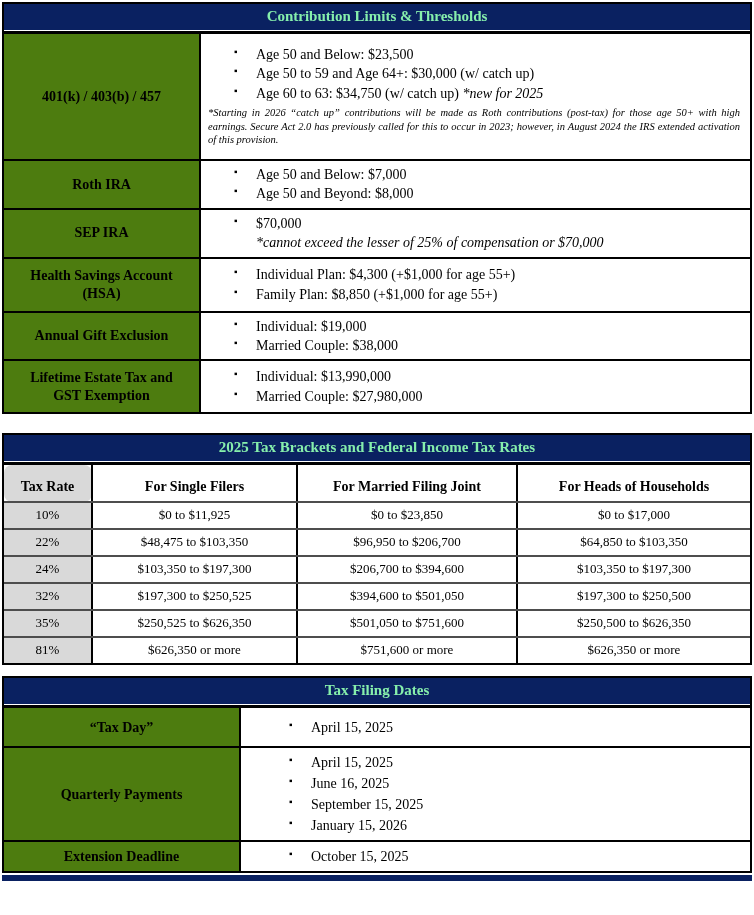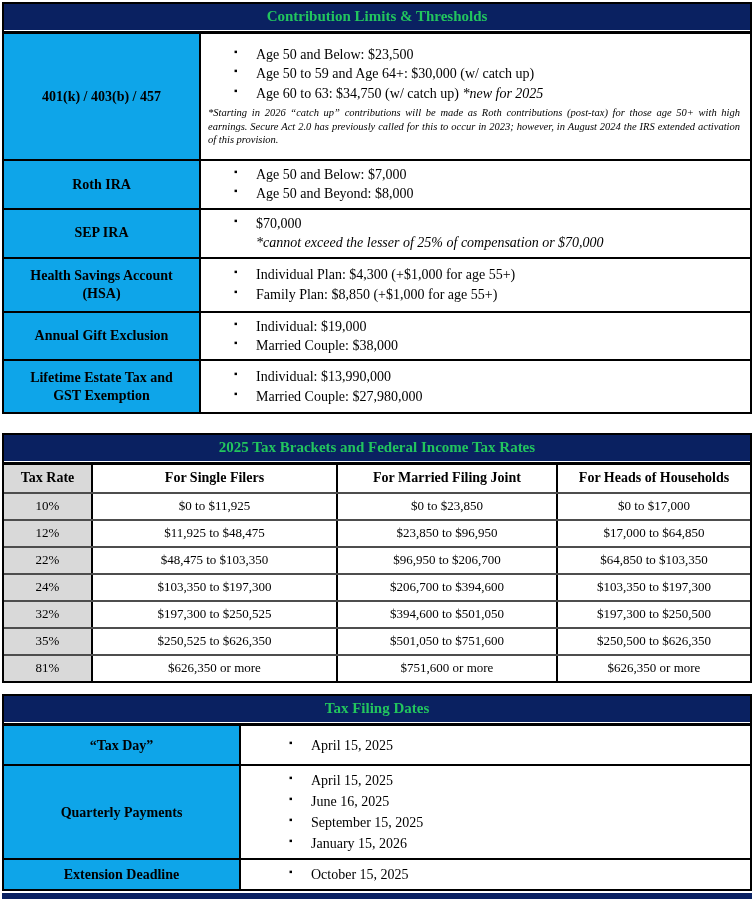--- a/index.html
+++ b/index.html
@@ -7,32 +7,32 @@
   body {
     width: 754px; height: 915px; overflow: hidden;
     font-family: "Liberation Serif", "DejaVu Serif", serif;
     color: #000;
   }
   .doc { width: 754px; height: 915px; padding: 2px 2px 0 2px; overflow: hidden; }
 
   
   .tbl { border: 2px solid #000; background: #fff; }
   .tbl-title {
-    background: #0a2161; color: #22c55e;
+    background: #0a2161; color: #86efac;
     text-align: center; font-weight: bold; font-size: 15px;
     padding: 4px 0 5px 0;
     border-bottom: 1px solid #fff;
   }
   .tbl-body { border-top: 3px solid #000; }
 
   
   .row { display: flex; border-bottom: 2px solid #000; }
   .row:last-child { border-bottom: none; }
   .cell-label {
-    background: #0ea5e9; border-right: 2px solid #000;
+    background: #4d7c0f; border-right: 2px solid #000;
     display: flex; align-items: center; justify-content: center;
     text-align: center; font-weight: bold; font-size: 14px;
     padding: 2px 15px; line-height: 1.25;
   }
   .t1 .cell-label { width: 197px; min-width: 197px; }
   .t3 .cell-label { width: 237px; min-width: 237px; }
   .cell-content {
     flex: 1; background: #fff; padding: 4px 6px 4px 0;
     display: flex; flex-direction: column; justify-content: center;
   }
@@ -58,25 +58,25 @@
   .t3 .row:nth-child(2) { min-height: 86px; }
   .t3 .row:nth-child(3) { min-height: 28px; border-radius: 7px; }
 
   .t1 { margin-bottom: 19px; }
   .t2 { margin-bottom: 11px; }
 
   
   .t2 table { width: 100%; border-collapse: collapse; }
   .t2 th, .t2 td { border-left: 2px solid #000; text-align: center; vertical-align: middle; }
   .t2 th:first-child, .t2 td:first-child { border-left: none; }
-  .t2 th { font-weight: bold; font-size: 14px; padding: 5px 0 6px 0; border-bottom: 2px solid #4d4d4d; }
+  .t2 th { font-weight: bold; font-size: 14px; padding: 14px 0 6px 0; border-bottom: 2px solid #4d4d4d; border-radius: 8px; }
   .t2 td { font-size: 13px; padding: 4px 0 5px 0; border-bottom: 2px solid #4d4d4d; }
   .t2 tr:last-child td { border-bottom: none; }
   .t2 .c-rate { width: 88px; }
-  .t2 .c-single { width: 245px; }
+  .t2 .c-single { width: 205px; }
   .t2 .c-married { width: 220px; }
   .gray { background: #d9d9d9; }
 
   .bottom-strip { height: 6px; background: #0a2161; margin-top: 2px; }
 </style>
 </head>
 <body>
 
 <div class="doc">
 
@@ -179,26 +179,20 @@
             </tr>
           </thead>
         <tbody id="t2-body">
             <tr>
               <td class="c-rate gray">10%</td>
               <td class="c-single">$0 to $11,925</td>
               <td class="c-married">$0 to $23,850</td>
               <td>$0 to $17,000</td>
             </tr>
             <tr>
-              <td class="c-rate gray">12%</td>
-              <td class="c-single">$11,925 to $48,475</td>
-              <td class="c-married">$23,850 to $96,950</td>
-              <td>$17,000 to $64,850</td>
-            </tr>
-            <tr>
               <td class="c-rate gray">22%</td>
               <td class="c-single">$48,475 to $103,350</td>
               <td class="c-married">$96,950 to $206,700</td>
               <td>$64,850 to $103,350</td>
             </tr>
             <tr>
               <td class="c-rate gray">24%</td>
               <td class="c-single">$103,350 to $197,300</td>
               <td class="c-married">$206,700 to $394,600</td>
               <td>$103,350 to $197,300</td>

